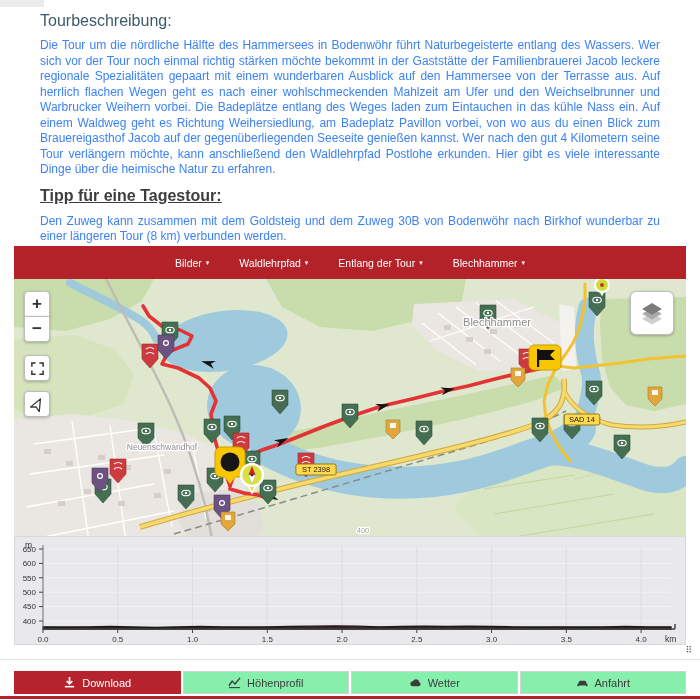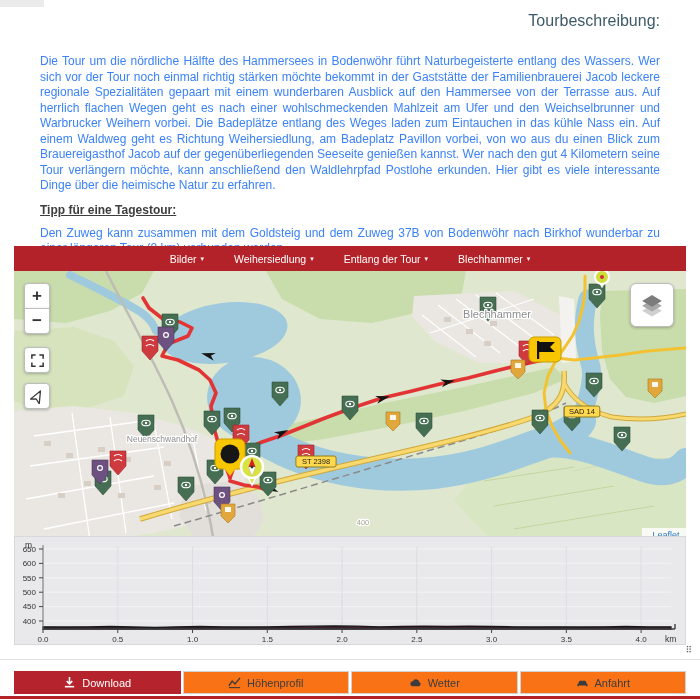--- a/index.html
+++ b/index.html
@@ -1,29 +1,29 @@
 <!DOCTYPE html>
 <html><head>
 <meta charset="utf-8">
 <style>
   html,body{margin:0;padding:0;}
   body{width:700px;height:700px;position:relative;overflow:hidden;background:#fff;
        font-family:"Liberation Sans",sans-serif;color:#3f3f3f;}
   .top-corner{position:absolute;top:0;left:0;width:44px;height:7px;background:#ebebeb;}
   
   .description{position:absolute;top:0;left:0;right:0;padding:0 40px;}
-  .page-title{font-size:16px;font-weight:400;color:#3e5a68;margin:12px 0 24px;text-align:right;}
+  .page-title{font-size:16px;font-weight:400;color:#3e5a68;margin:12px 0 8px;}
   .body-p{font-size:12px;line-height:15.5px;text-align:justify;margin:0 0 9px;color:#3b82f6;}
-  .tip-h{font-size:12px;font-weight:700;text-decoration:underline;margin:6px 0 9px;color:#3d3d3d;}
+  .tip-h{font-size:16px;font-weight:700;text-decoration:underline;margin:6px 0 9px;color:#3d3d3d;}
   .kontakt{font-size:12px;line-height:15px;margin:4px 0 0;}
   .klabel{font-weight:700;text-decoration:underline;}
   a.redlink{color:#c25e5e;text-decoration:none;cursor:pointer;}
   
   .map-block{position:absolute;top:246px;left:14px;width:672px;}
-  .map-menu{height:25px;background:#b22228;display:flex;justify-content:center;align-items:center;
+  .map-menu{height:33px;background:#b22228;display:flex;justify-content:center;align-items:center;
             gap:30px;font-size:10.5px;color:#fff;}
   .menu-item{cursor:pointer;display:flex;align-items:center;gap:4px;white-space:nowrap;}
   .caret{font-size:7px;opacity:.95;}
   .map-wrap{position:relative;width:672px;height:272px;overflow:hidden;background:#dfe8cf;}
   #map-svg{position:absolute;top:0;left:0;width:672px;height:272px;display:block;}
   svg text{font-family:"Liberation Sans",sans-serif;}
   .zoom-stack{position:absolute;top:12px;left:10px;z-index:5;}
   .mbtn{display:flex;align-items:center;justify-content:center;width:26px;height:26px;background:#fff;
         border:1px solid #bdbdbd;border-radius:4px;font-size:17px;font-weight:700;color:#333;
         cursor:pointer;box-shadow:0 1px 3px rgba(0,0,0,.25);padding:0;font-family:inherit;}
@@ -35,50 +35,50 @@
           border:1px solid #bdbdbd;border-radius:6px;cursor:pointer;display:flex;align-items:center;
           justify-content:center;box-shadow:0 1px 3px rgba(0,0,0,.25);padding:0;}
   
   .chart-panel{position:absolute;top:536px;left:14px;width:672px;height:109px;background:#e9e9ec;
                border:1px solid #d8d8dc;box-sizing:border-box;}
   #chart-svg{position:absolute;top:0;left:0;width:670px;height:107px;display:block;}
   .grip{position:absolute;top:646px;right:8px;font-size:9px;color:#555;cursor:pointer;line-height:9px;}
   .divider{position:absolute;top:659px;left:0;right:0;border-top:1px solid #e3e3e3;}
   
   .tabs{position:absolute;top:671px;left:14px;right:14px;display:flex;gap:2px;height:23px;}
-  .tab{flex:1;display:flex;align-items:center;justify-content:center;gap:6px;background:#f97316;
+  .tab{flex:1;display:flex;align-items:center;justify-content:center;gap:6px;background:#86efac;
        border:1px solid #d2d2d2;font-size:11px;color:#3c3c3c;cursor:pointer;padding:0;
        font-family:inherit;}
   .tab.active{background:#b5232c;border-color:#b5232c;color:#fff;}
   .tab svg{flex:0 0 auto;}
   .bottom-line{position:absolute;top:696px;left:0;right:0;height:3px;background:#b22228;}
 </style>
 </head>
 <body>
 
 <div class="top-corner"></div>
 
 <section class="description">
   <h2 class="page-title">Tourbeschreibung:</h2>
   <p class="body-p">Die Tour um die nördliche Hälfte des Hammersees in Bodenwöhr führt Naturbegeisterte entlang des Wassers. Wer sich vor der Tour noch einmal richtig stärken möchte bekommt in der Gaststätte der Familienbrauerei Jacob leckere regionale Spezialitäten gepaart mit einem wunderbaren Ausblick auf den Hammersee von der Terrasse aus. Auf herrlich flachen Wegen geht es nach einer wohlschmeckenden Mahlzeit am Ufer und den Weichselbrunner und Warbrucker Weihern vorbei. Die Badeplätze entlang des Weges laden zum Eintauchen in das kühle Nass ein. Auf einem Waldweg geht es Richtung Weihersiedlung, am Badeplatz Pavillon vorbei, von wo aus du einen Blick zum Brauereigasthof Jacob auf der gegenüberliegenden Seeseite genießen kannst. Wer nach den gut 4 Kilometern seine Tour verlängern möchte, kann anschließend den Waldlehrpfad Postlohe erkunden. Hier gibt es viele interessante Dinge über die heimische Natur zu erfahren.</p>
   <h3 class="tip-h">Tipp für eine Tagestour:</h3>
-  <p class="body-p">Den Zuweg kann zusammen mit dem Goldsteig und dem Zuweg 37B von Bodenwöhr nach Birkhof wunderbar zu einer längeren Tour (8 km) verbunden werden.</p>
+  <p class="body-p">Den Zuweg kann zusammen mit dem Goldsteig und dem Zuweg 30B von Bodenwöhr nach Birkhof wunderbar zu einer längeren Tour (8 km) verbunden werden.</p>
   <p class="kontakt">
     <span class="klabel">Kontakt:</span><span> Tourist-Info Bodenwöhr | Hauptstraße 5 | 92439 Bodenwöhr | Tel. +49 9434 / 902273 | </span><a class="redlink">tourismus@bodenwoehr.de</a><span> | </span><a class="redlink">www.bodenwoehr.de</a>
   </p>
 </section>
 
 <div class="map-block">
   <nav class="map-menu">
     <span class="menu-item">
         <span>Bilder</span>
         <span class="caret">▾</span>
       </span>
     <span class="menu-item">
-        <span>Weihersiedlung</span>
+        <span>Waldlehrpfad</span>
         <span class="caret">▾</span>
       </span>
     <span class="menu-item">
         <span>Entlang der Tour</span>
         <span class="caret">▾</span>
       </span>
     <span class="menu-item">
         <span>Blechhammer</span>
         <span class="caret">▾</span>
       </span>

